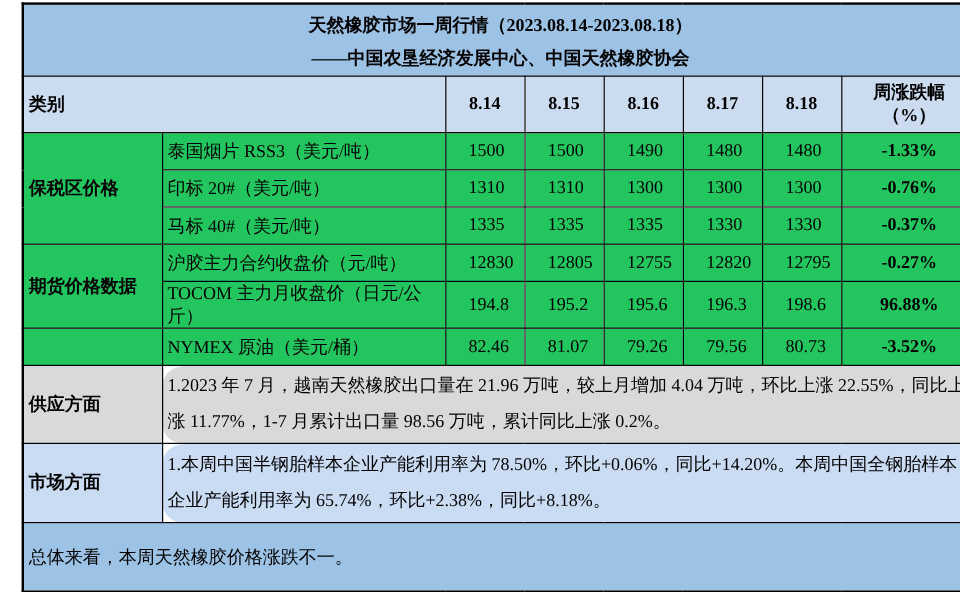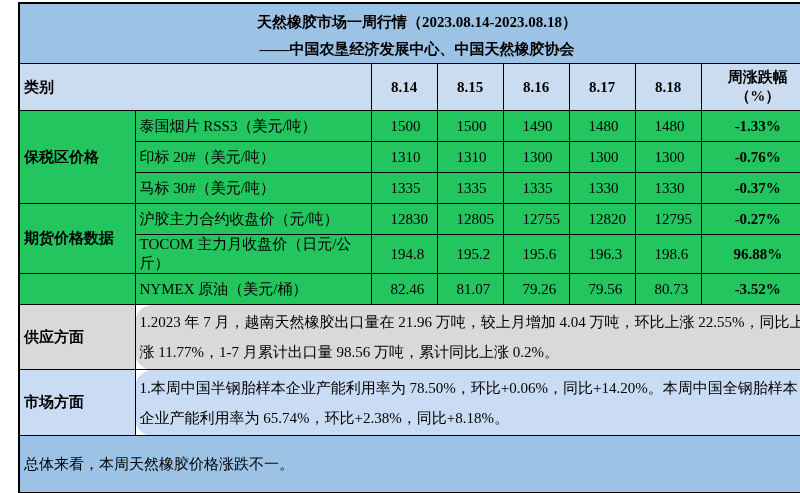--- a/index.html
+++ b/index.html
@@ -80,21 +80,21 @@
     <tr class="data-row">
       <td class="item-cell">印标 20#（美元/吨）</td>
       <td class="num-cell">1310</td>
       <td class="num-cell">1310</td>
       <td class="num-cell">1300</td>
       <td class="num-cell">1300</td>
       <td class="num-cell">1300</td>
       <td class="chg-cell">-0.76%</td>
     </tr>
     <tr class="data-row">
-      <td class="item-cell">马标 30#（美元/吨）</td>
+      <td class="item-cell">马标 40#（美元/吨）</td>
       <td class="num-cell">1335</td>
       <td class="num-cell">1335</td>
       <td class="num-cell">1335</td>
       <td class="num-cell">1330</td>
       <td class="num-cell">1330</td>
       <td class="chg-cell">-0.37%</td>
     </tr>
 
     <tr class="data-row">
       <td class="group-cell" rowspan="2">期货价格数据</td>

